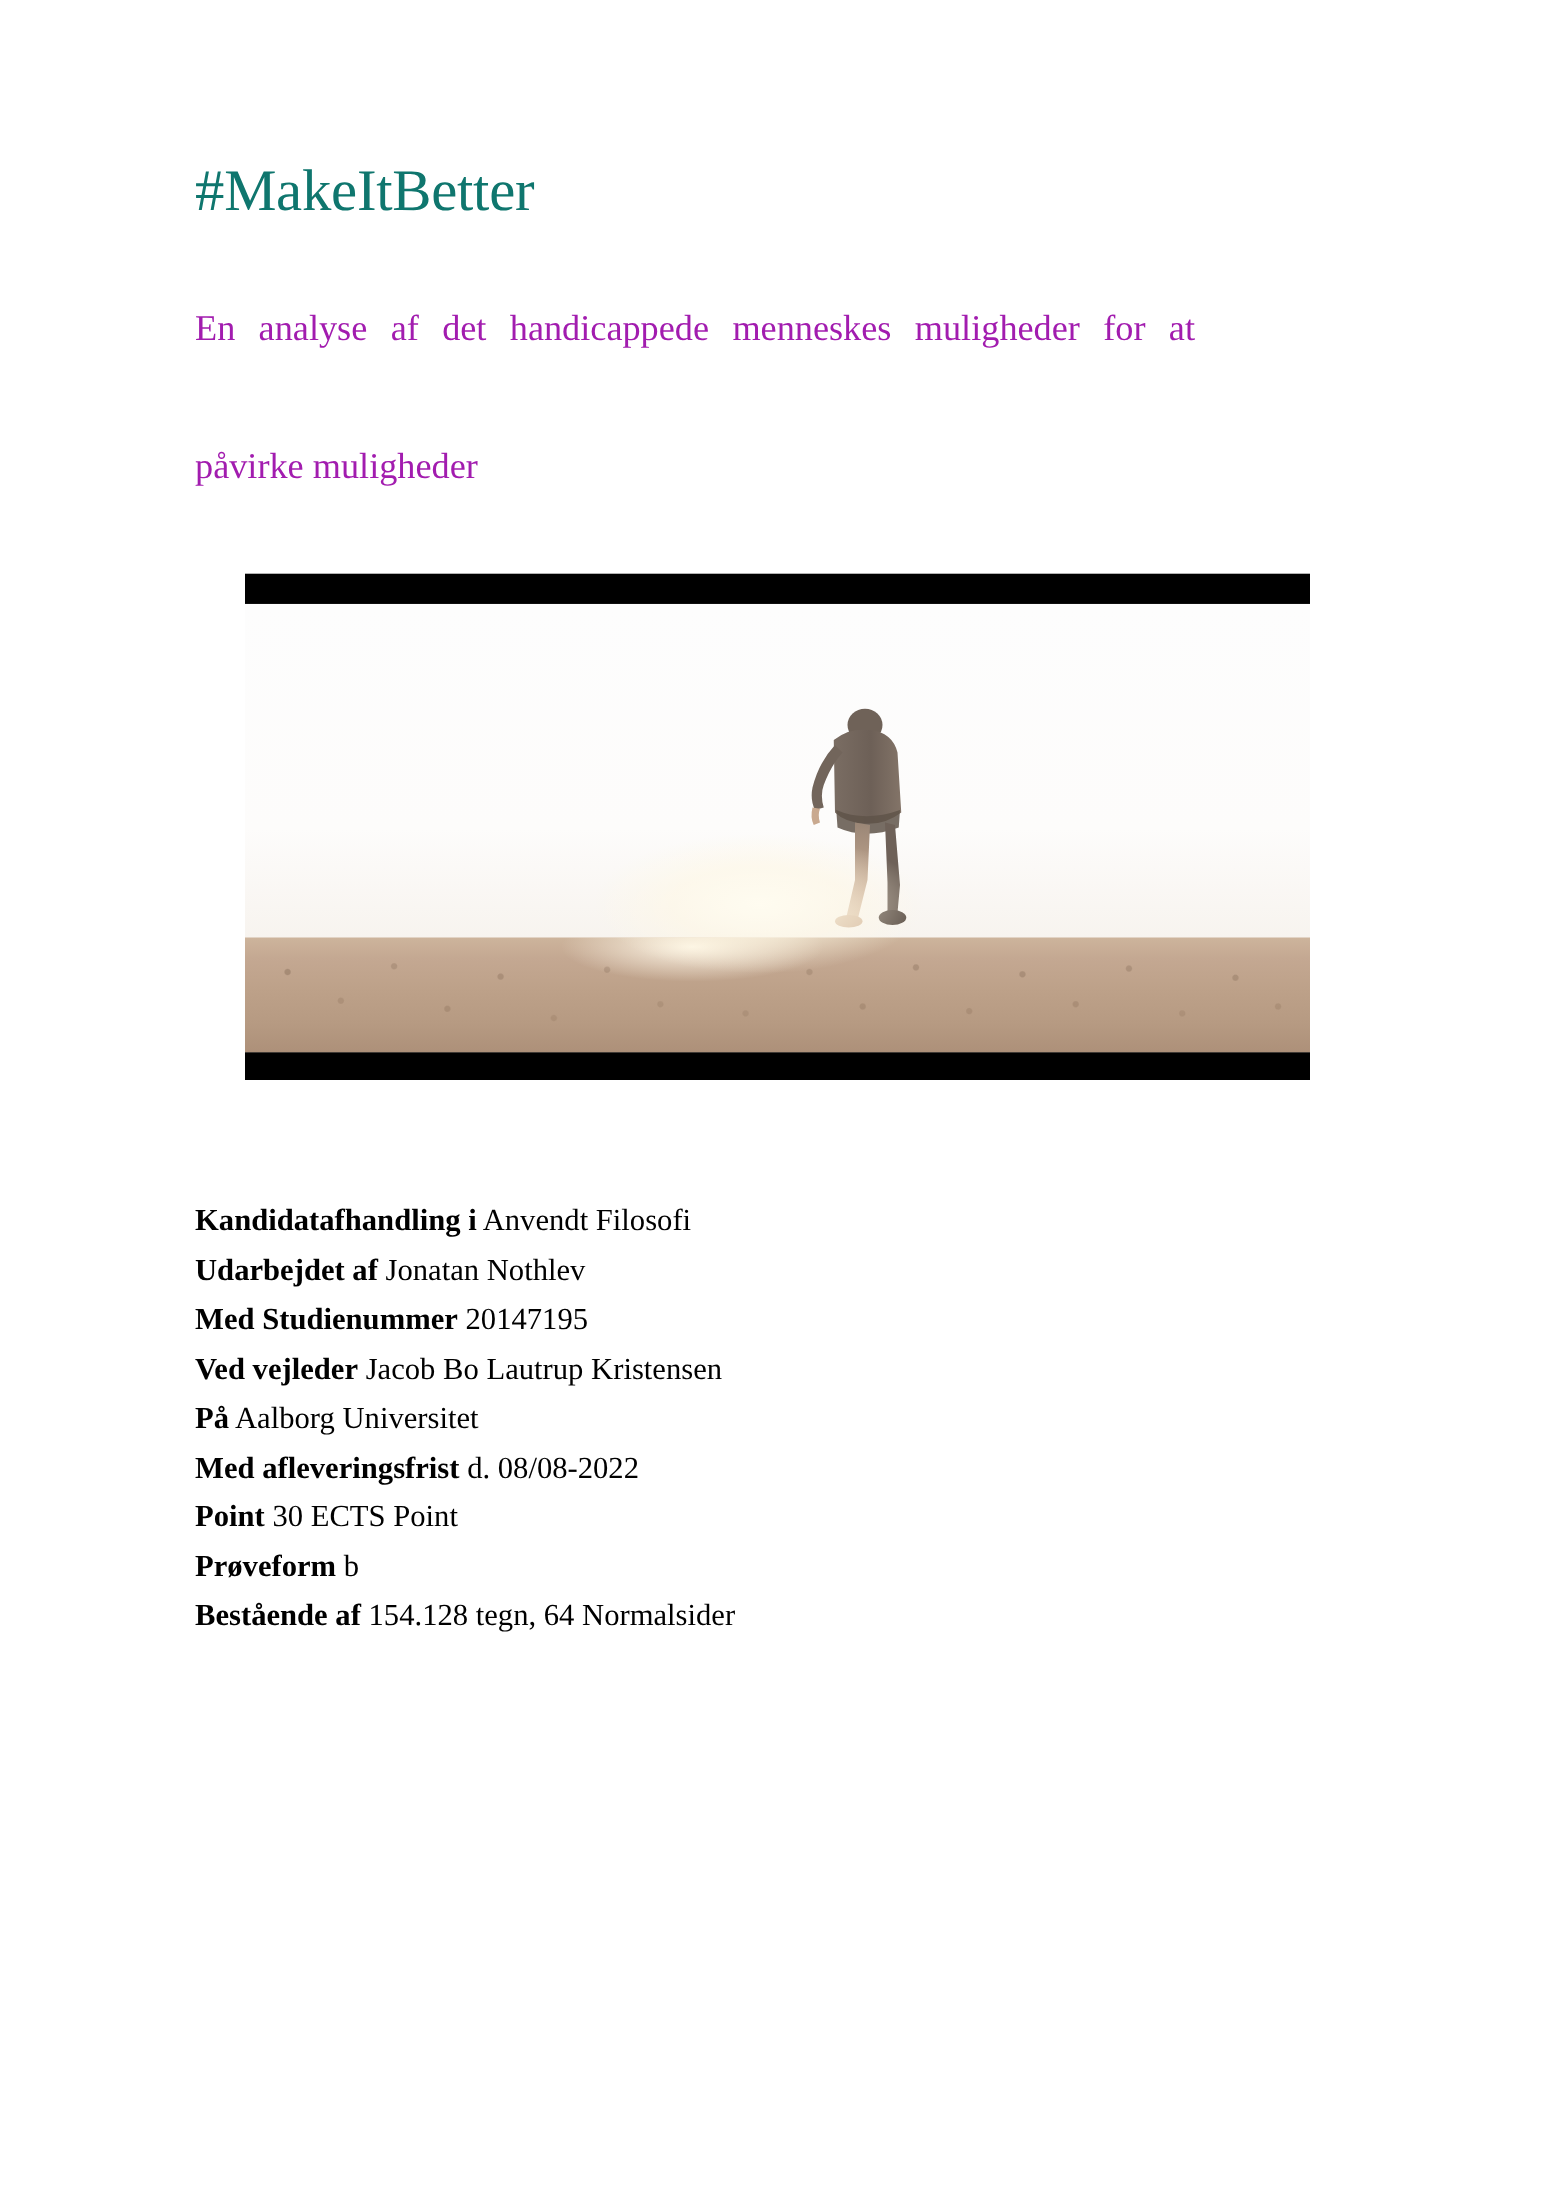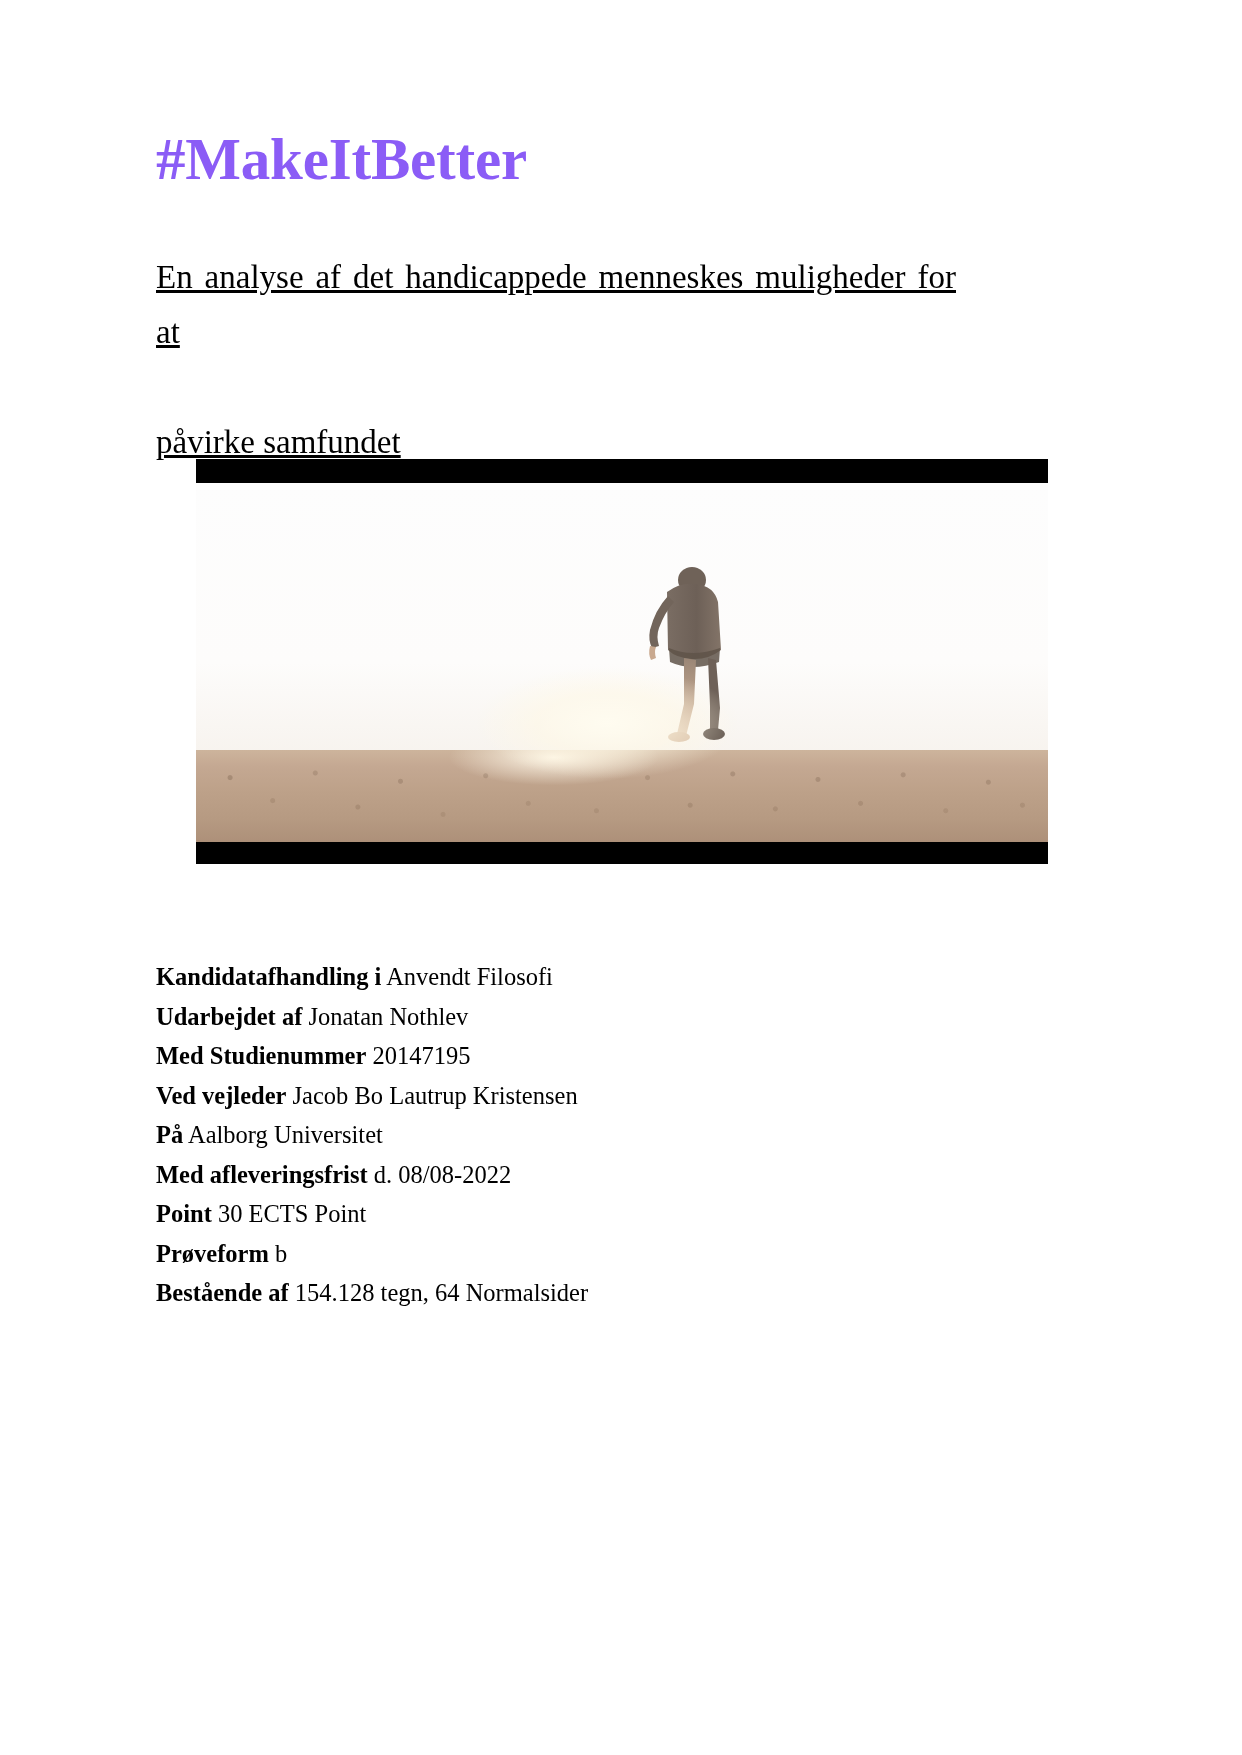--- a/index.html
+++ b/index.html
@@ -28,39 +28,38 @@
     position: absolute;
     left: 156px;
     top: 0;
     width: 852px;
   }
 
   
   .doc-title {
     margin: 0;
     padding-top: 126px;
-    font-size: 59px;
-    font-weight: bold;
+    font-size: 47px;
+    font-weight: normal;
     letter-spacing: -0.2px;
     line-height: 1.15;
-    color: #8b5cf6;
+    color: #0f766e;
     font-family: "Liberation Serif", "DejaVu Serif", serif;
   }
 
   
   .doc-subtitle {
     margin: 0;
     padding-top: 56px;
-    font-size: 33px;
+    font-size: 29px;
     line-height: 55px;
     text-align: justify;
     text-justify: inter-word;
-    color: #000000;
+    color: #a21caf;
     width: 800px;
-    text-decoration: underline;
   }
   .doc-subtitle .line1 {
     display: block;
     text-align: justify;
   }
   .doc-subtitle .line1::after {
     content: "";
     display: inline-block;
     width: 100%;
     height: 0;
@@ -193,21 +192,21 @@
 </head>
 <body>
 
 <div class="page">
 
   <div class="content">
     <h1 class="doc-title">#MakeItBetter</h1>
 
     <p class="doc-subtitle">
       <span class="line1">En analyse af det handicappede menneskes muligheder for at</span>
-      <span class="line2">påvirke samfundet</span>
+      <span class="line2">påvirke muligheder</span>
     </p>
   </div>
 
   <figure class="cover-figure">
     <div class="bar-top"></div>
 
     <div class="photo">
       <div class="sand"></div>
       <div class="flare"></div>
 

